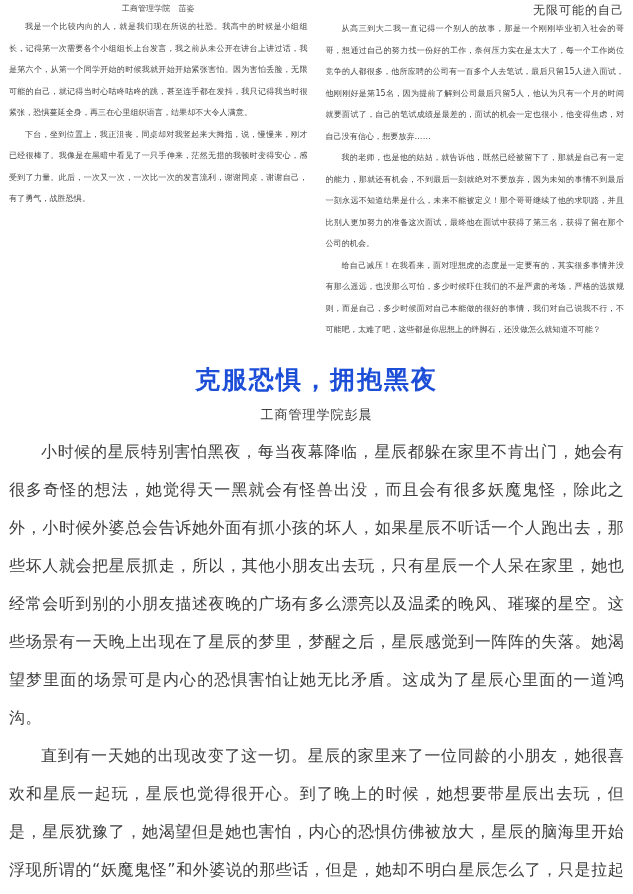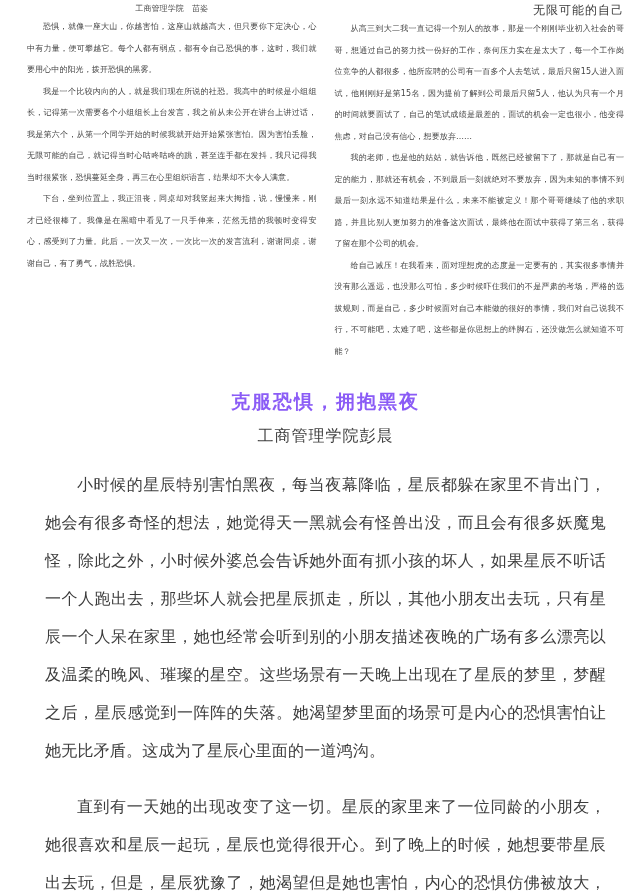--- a/index.html
+++ b/index.html
@@ -11,21 +11,21 @@
     width: 633px;
     height: 894px;
     overflow: hidden;
     font-family: "DejaVu Sans", "Liberation Sans", sans-serif;
     color: #3c3c3c;
   }
   .page {
     width: 633px;
     height: 668px;
     box-sizing: border-box;
-    padding: 2px 9px 0 27px;
+    padding: 2px 9px 0 9px;
     background: #ffffff;
   }
   
   .columns {
     display: flex;
     gap: 18px;
     align-items: flex-start;
   }
   .col {
     flex: 1 1 0;
@@ -56,55 +56,54 @@
     letter-spacing: 1px;
     margin-top: 1px;
   }
   
   .main-article {
     margin-top: 24px;
   }
   .main-title {
     margin: 0;
     text-align: center;
-    font-size: 19px;
+    font-size: 25px;
     font-weight: 600;
     letter-spacing: 2px;
-    color: #8b5cf6;
+    color: #1d4ed8;
     line-height: 30px;
   }
   .main-byline {
     text-align: center;
-    font-size: 16px;
+    font-size: 13px;
     color: #3e3e3e;
     line-height: 24px;
     margin-top: 8px;
     margin-bottom: 6px;
     letter-spacing: 1px;
   }
   .main-article p {
-    margin: 18px;
+    margin: 0;
     font-size: 16px;
     line-height: 38px;
     text-align: justify;
     text-indent: 2em;
     color: #3c3c3c;
     letter-spacing: 0.2px;
   }
 </style>
 </head>
 <body>
 
 <div class="page">
 
   <div class="columns">
 
     <div class="col">
       <div class="byline-small">工商管理学院　苗姿</div>
-      <p>恐惧，就像一座大山，你越害怕，这座山就越高大，但只要你下定决心，心中有力量，便可攀越它。每个人都有弱点，都有令自己恐惧的事，这时，我们就要用心中的阳光，拨开恐惧的黑雾。</p>
       <p>我是一个比较内向的人，就是我们现在所说的社恐。我高中的时候是小组组长，记得第一次需要各个小组组长上台发言，我之前从未公开在讲台上讲过话，我是第六个，从第一个同学开始的时候我就开始开始紧张害怕。因为害怕丢脸，无限可能的自己，就记得当时心咕咚咕咚的跳，甚至连手都在发抖，我只记得我当时很紧张，恐惧蔓延全身，再三在心里组织语言，结果却不大令人满意。</p>
       <p>下台，坐到位置上，我正沮丧，同桌却对我竖起来大拇指，说，慢慢来，刚才已经很棒了。我像是在黑暗中看见了一只手伸来，茫然无措的我顿时变得安心，感受到了力量。此后，一次又一次，一次比一次的发言流利，谢谢同桌，谢谢自己，有了勇气，战胜恐惧。</p>
     </div>
 
     <div class="col">
       <div class="article-title-small">无限可能的自己</div>
       <p>从高三到大二我一直记得一个别人的故事，那是一个刚刚毕业初入社会的哥哥，想通过自己的努力找一份好的工作，奈何压力实在是太大了，每一个工作岗位竞争的人都很多，他所应聘的公司有一百多个人去笔试，最后只留15人进入面试，他刚刚好是第15名，因为提前了解到公司最后只留5人，他认为只有一个月的时间就要面试了，自己的笔试成绩是最差的，面试的机会一定也很小，他变得焦虑，对自己没有信心，想要放弃……</p>
       <p>我的老师，也是他的姑姑，就告诉他，既然已经被留下了，那就是自己有一定的能力，那就还有机会，不到最后一刻就绝对不要放弃，因为未知的事情不到最后一刻永远不知道结果是什么，未来不能被定义！那个哥哥继续了他的求职路，并且比别人更加努力的准备这次面试，最终他在面试中获得了第三名，获得了留在那个公司的机会。</p>
       <p>给自己减压！在我看来，面对理想虎的态度是一定要有的，其实很多事情并没有那么遥远，也没那么可怕，多少时候吓住我们的不是严肃的考场，严格的选拔规则，而是自己，多少时候面对自己本能做的很好的事情，我们对自己说我不行，不可能吧，太难了吧，这些都是你思想上的绊脚石，还没做怎么就知道不可能？</p>
     </div>

